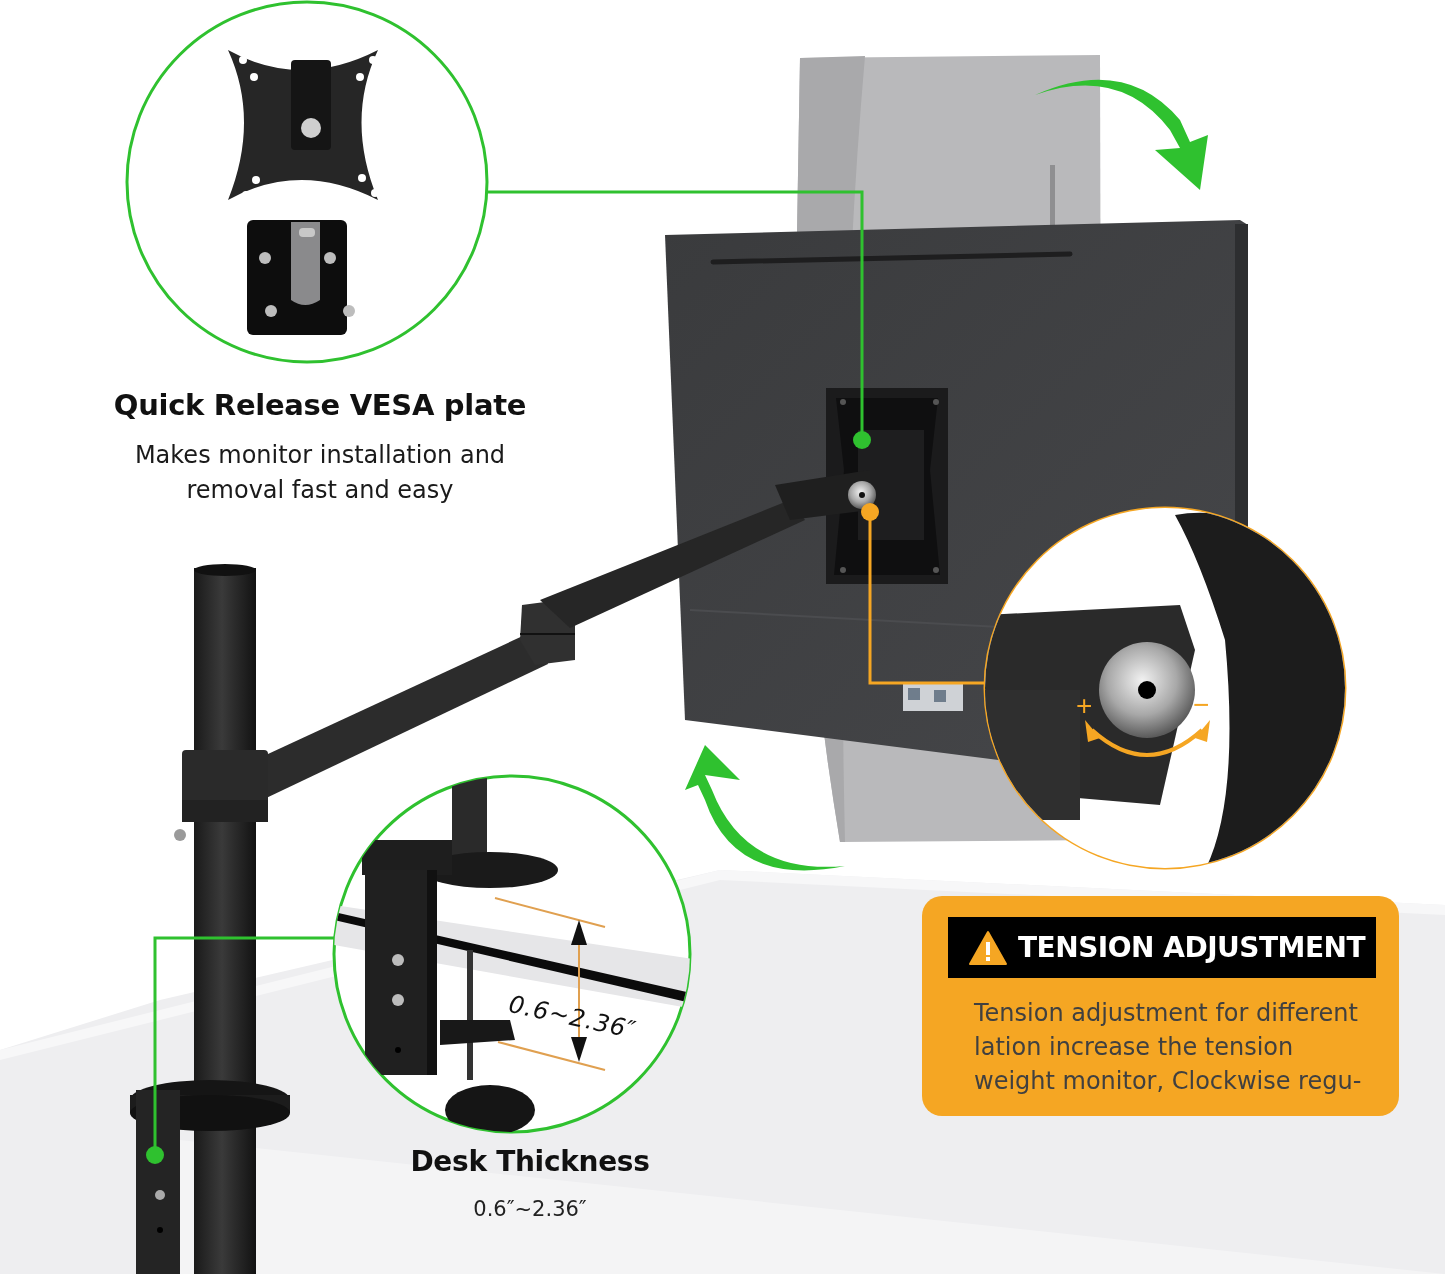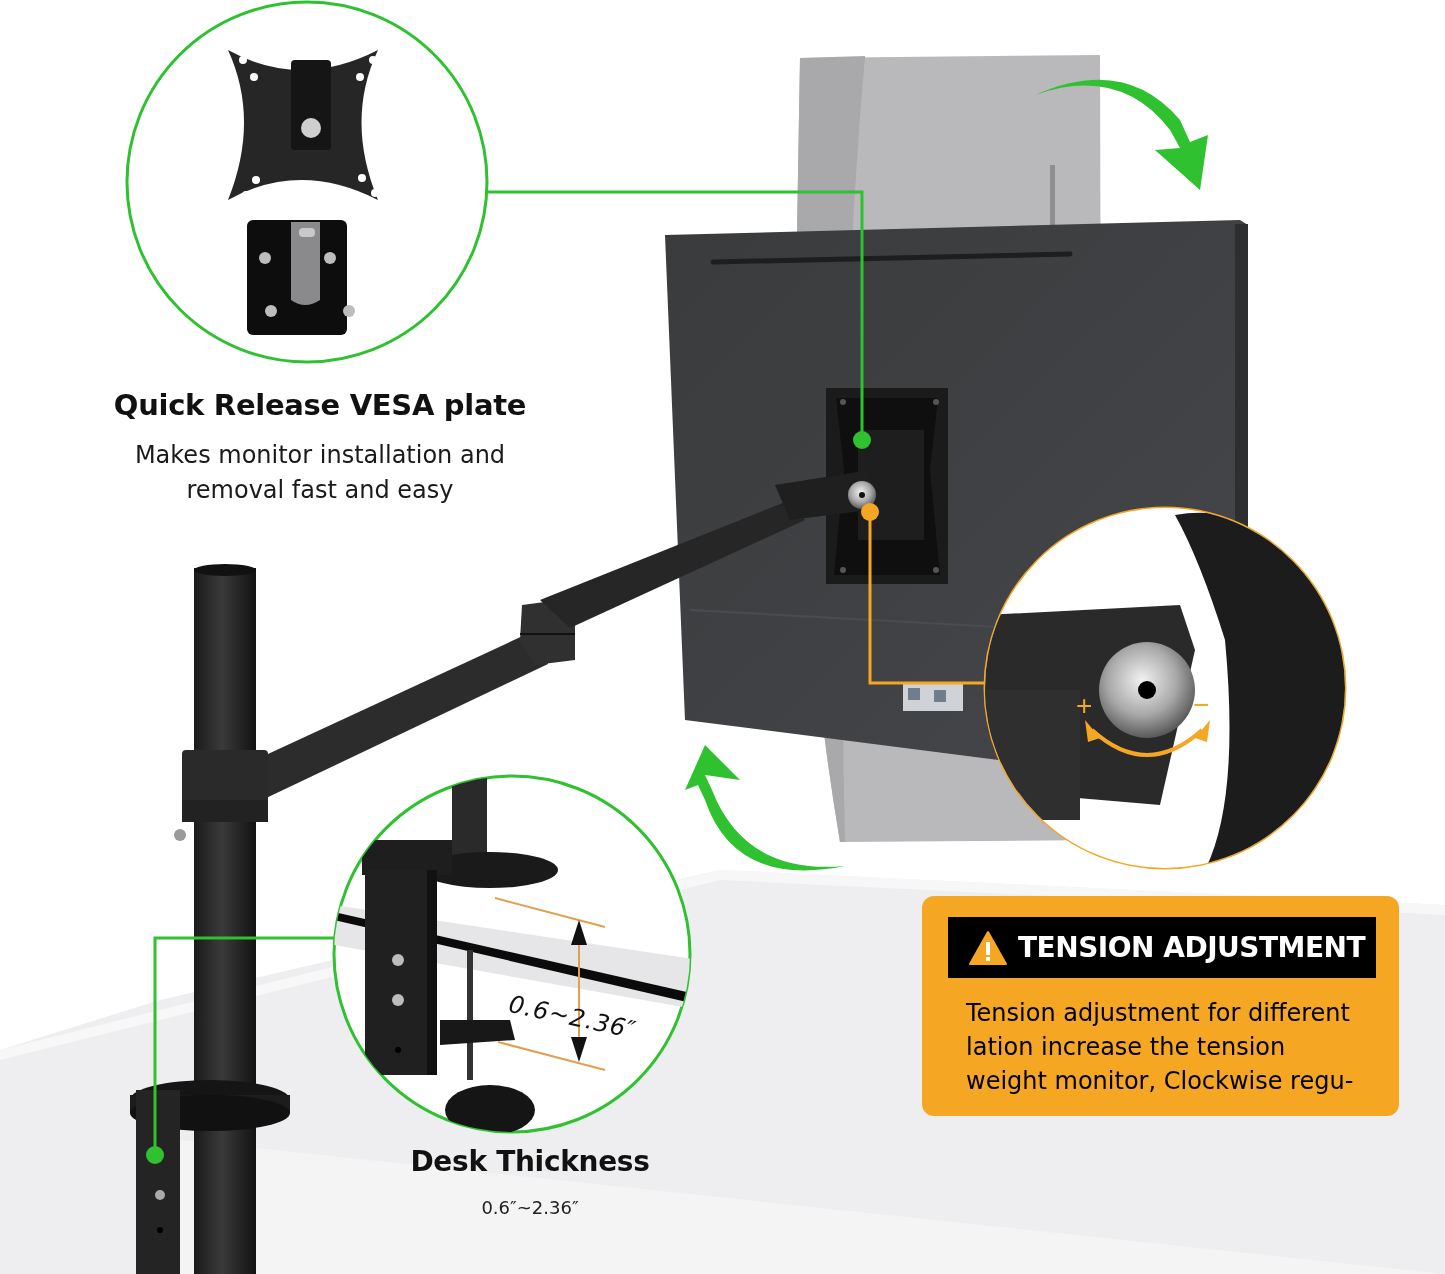--- a/index.html
+++ b/index.html
@@ -3,27 +3,27 @@
 <meta charset="utf-8">
 <style>
   html, body { margin: 0; padding: 0; background: #ffffff; }
   body { width: 1445px; height: 1274px; position: relative; overflow: hidden; font-family: "DejaVu Sans", "Liberation Sans", sans-serif; }
   .stage { position: absolute; left: 0; top: 0; width: 1445px; height: 1274px; }
   svg.art { position: absolute; left: 0; top: 0; }
   .label { position: absolute; text-align: center; color: #111; }
   .vesa-title { left: 100px; top: 388px; width: 440px; font-weight: bold; font-size: 29px; letter-spacing: -0.3px; }
   .vesa-desc { left: 100px; top: 438px; width: 440px; font-size: 24px; line-height: 35px; color: #1a1a1a; }
   .desk-title { left: 380px; top: 1145px; width: 300px; font-weight: bold; font-size: 28px; letter-spacing: -0.3px; text-align: center; }
-  .desk-range { left: 380px; top: 1197px; width: 300px; font-size: 18px; color: #222; }
+  .desk-range { left: 380px; top: 1197px; width: 300px; font-size: 21px; color: #222; }
   .dim-label { position: absolute; left: 512px; top: 990px; font-size: 24px; font-style: italic; color: #111; transform: rotate(12deg); transform-origin: left top; letter-spacing: 1px; }
-  .tension-card { position: absolute; left: 922px; top: 896px; width: 477px; height: 220px; background: #f5a623; border-radius: 12px; }
+  .tension-card { position: absolute; left: 922px; top: 896px; width: 477px; height: 220px; background: #f5a623; border-radius: 20px; }
   .tension-header { position: absolute; left: 26px; top: 21px; width: 428px; height: 61px; background: #000; display: flex; align-items: center; }
   .warn-icon { width: 40px; height: 36px; margin-left: 20px; margin-right: 10px; }
   .tension-title { color: #fff; font-weight: bold; font-size: 28px; letter-spacing: -0.5px; }
-  .tension-body { position: absolute; left: 44px; top: 100px; width: 410px; font-size: 24px; line-height: 34px; color: #000000; }
+  .tension-body { position: absolute; left: 52px; top: 100px; width: 410px; font-size: 24px; line-height: 34px; color: #404040; }
 </style>
 </head>
 <body>
 
 <div class="stage">
 
 <svg class="art" width="1445" height="1274" viewBox="0 0 1445 1274">
   <defs>
     <linearGradient id="poleGrad" x1="0" x2="1">
       <stop offset="0" stop-color="#1a1a1a"></stop>

